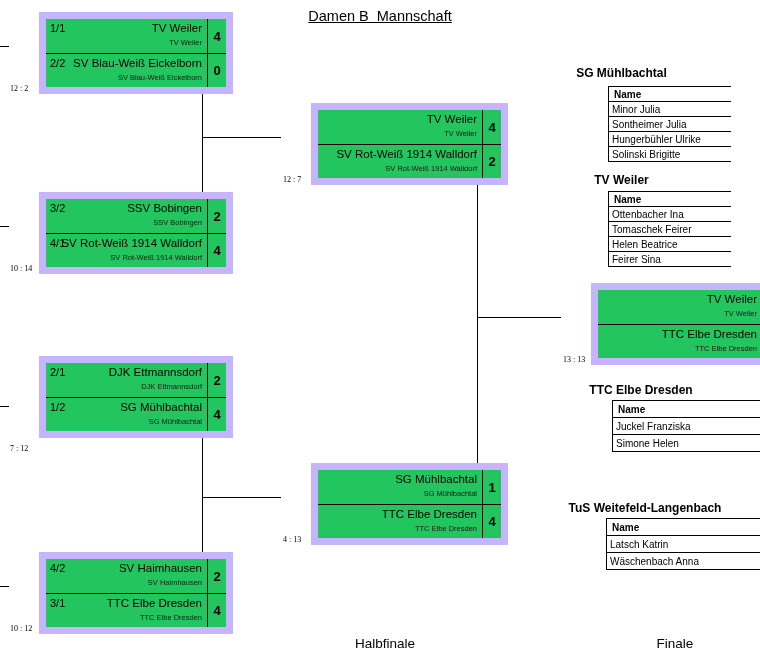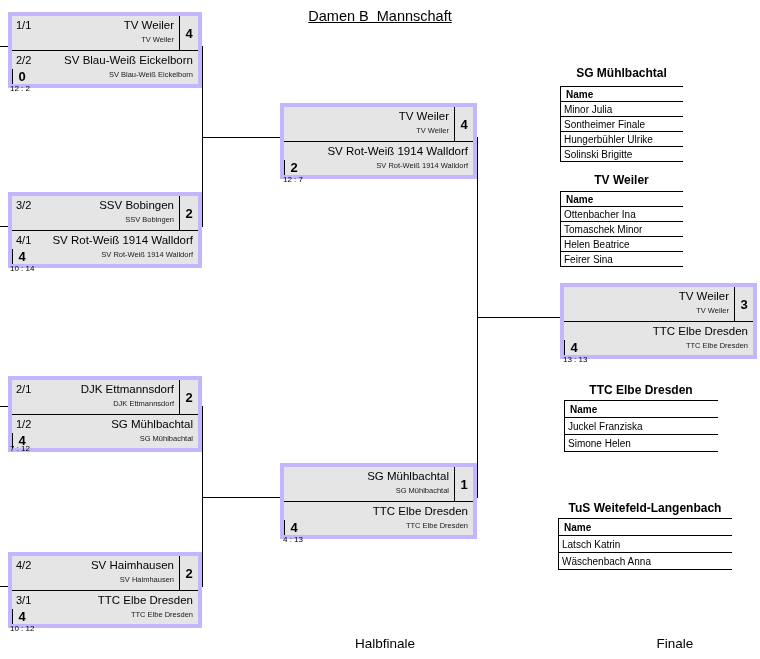--- a/index.html
+++ b/index.html
@@ -11,42 +11,42 @@
   }
   .hline, .vline { position: absolute; background: #000; }
   .hline { height: 1px; }
   .vline { width: 1px; }
 
   .page-title {
     position: absolute; top: 8px; left: 0; width: 100%;
     text-align: center; font-size: 14.5px; white-space: pre; text-decoration: underline;
   }
 
-  .match { position: absolute; border: 4px solid #c4b5fd; background: #e5e5e5; }
+  .match { position: absolute; border: 7px solid #c4b5fd; background: #22c55e; margin-left: 31px; }
   .match.qf { width: 194px; }
   .match.sf { width: 197px; }
   .match.fin { width: 197px; }
   .mrow { display: flex; height: 34px; }
-  .mrow + .mrow { border-top: 1px solid #000; flex-direction: column; }
+  .mrow + .mrow { border-top: 1px solid #000; }
   .mcell { flex: 1; position: relative; }
   .seed { position: absolute; left: 4px; top: 3px; font-size: 11px; }
   .team { position: absolute; right: 5px; top: 3px; font-size: 11.5px; white-space: nowrap; }
   .sub  { position: absolute; right: 5px; top: 19px; font-size: 7.5px; color: #1a1a1a; white-space: nowrap; }
   .mscore {
     width: 19px; border-left: 1px solid #000;
     display: flex; align-items: center; justify-content: center;
     font-size: 13px; font-weight: bold;
   }
-  .result { position: absolute; font-size: 8px; white-space: nowrap; }
+  .result { position: absolute; font-size: 8px; white-space: nowrap; font-family: Liberation Serif, serif; }
 
   .roster-title {
     position: absolute; text-align: center;
     font-size: 12px; font-weight: bold; white-space: nowrap;
   }
-  .roster { position: absolute; border-top: 1px solid #000; border-left: 1px solid #000; background: #fff; }
+  .roster { position: absolute; border-top: 1px solid #000; border-left: 1px solid #000; background: #fff; margin-left: 48px; }
   .rrow {
     border-bottom: 1px solid #000; font-size: 10px; padding-left: 3px;
     display: flex; align-items: center; white-space: nowrap;
   }
   .rrow.hdr { font-weight: bold; padding-left: 5px; }
   .r15 .rrow { height: 15px; }
   .r17 .rrow { height: 17px; }
 
   .round-label { position: absolute; top: 636px; width: 160px; text-align: center; font-size: 13.5px; }
 </style>
@@ -101,21 +101,21 @@
       <div class="mcell">
         <span class="seed">4/1</span>
         <span class="team">SV Rot-Weiß 1914 Walldorf</span>
         <span class="sub">SV Rot-Weiß 1914 Walldorf</span>
       </div>
       <div class="mscore">4</div>
     </div>
   </div>
   <div class="result" style="left:10px;top:264px">10 : 14</div>
 
-  <div class="match qf" style="left:8px;top:376px">
+  <div class="match qf" style="left:8px;top:356px">
     <div class="mrow">
       <div class="mcell">
         <span class="seed">2/1</span>
         <span class="team">DJK Ettmannsdorf</span>
         <span class="sub">DJK Ettmannsdorf</span>
       </div>
       <div class="mscore">2</div>
     </div>
     <div class="mrow">
       <div class="mcell">
@@ -199,30 +199,30 @@
       </div>
       <div class="mscore">4</div>
     </div>
   </div>
   <div class="result" style="left:563px;top:355px">13 : 13</div>
 
   <div class="roster-title" style="left:560px;top:66px;width:123px">SG Mühlbachtal</div>
   <div class="roster r15" style="left:560px;top:86px;width:123px">
     <div class="rrow hdr">Name</div>
     <div class="rrow">Minor Julia</div>
-    <div class="rrow">Sontheimer Finale</div>
+    <div class="rrow">Sontheimer Julia</div>
     <div class="rrow">Hungerbühler Ulrike</div>
     <div class="rrow">Solinski Brigitte</div>
   </div>
 
   <div class="roster-title" style="left:560px;top:173px;width:123px">TV Weiler</div>
   <div class="roster r15" style="left:560px;top:191px;width:123px">
     <div class="rrow hdr">Name</div>
     <div class="rrow">Ottenbacher Ina</div>
-    <div class="rrow">Tomaschek Minor</div>
+    <div class="rrow">Tomaschek Feirer</div>
     <div class="rrow">Helen Beatrice</div>
     <div class="rrow">Feirer Sina</div>
   </div>
 
   <div class="roster-title" style="left:564px;top:383px;width:154px">TTC Elbe Dresden</div>
   <div class="roster r17" style="left:564px;top:400px;width:154px">
     <div class="rrow hdr">Name</div>
     <div class="rrow">Juckel Franziska</div>
     <div class="rrow">Simone Helen</div>
   </div>

